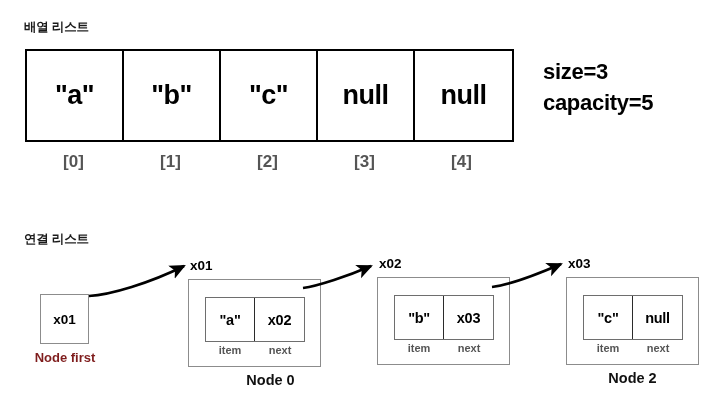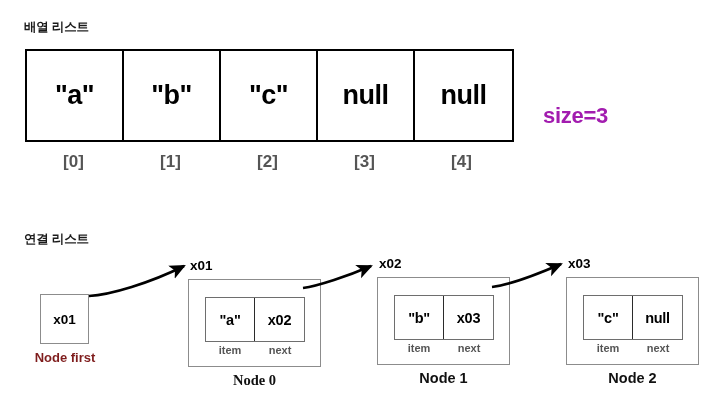--- a/index.html
+++ b/index.html
@@ -68,26 +68,25 @@
     text-align: center;
     font-size: 17px;
     font-weight: bold;
     color: #555555;
   }
 
   #array-meta {
     position: absolute;
     left: 543px;
     top: 56px;
-    color: #a21caf;
+    color: #000000;
     font-size: 22px;
     font-weight: bold;
     line-height: 1.42;
     letter-spacing: -0.3px;
-    margin-top: 44px;
   }
 
   
   #first-box {
     position: absolute;
     left: 40px;
     top: 294px;
     width: 49px;
     height: 50px;
     border: 1.6px solid #8c8c8c;
@@ -164,21 +163,21 @@
   }
 
   .node-caption {
     position: absolute;
     width: 133px;
     text-align: center;
     font-size: 14.5px;
     font-weight: bold;
     color: #111111;
   }
-  #node0-caption { left: 188px; top: 372px; font-family: Liberation Serif, serif; }
+  #node0-caption { left: 204px; top: 372px; }
   #node1-caption { left: 377px; top: 370px; }
   #node2-caption { left: 566px; top: 370px; }
 
   .addr-label {
     position: absolute;
     font-size: 13.5px;
     font-weight: bold;
     color: #000000;
   }
   #addr-x01 { left: 190px; top: 258px; }
@@ -212,20 +211,21 @@
   <div id="array-index-row">
     <div class="array-index">[0]</div>
     <div class="array-index">[1]</div>
     <div class="array-index">[2]</div>
     <div class="array-index">[3]</div>
     <div class="array-index">[4]</div>
   </div>
 
   <div id="array-meta">
     <div>size=3</div>
+    <div>capacity=5</div>
   </div>
 
   <div class="section-title" id="linked-section-title">연결 리스트</div>
 
   <div id="first-box">x01</div>
   <div id="first-caption">Node first</div>
 
   <div class="addr-label" id="addr-x01">x01</div>
   <div class="node-outer" id="node0-outer">
     <div class="node-cells">
@@ -243,21 +243,20 @@
   <div class="node-outer" id="node1-outer">
     <div class="node-cells">
       <div class="node-cell item">"b"</div>
       <div class="node-cell next">x03</div>
     </div>
     <div class="node-field-labels">
       <div class="node-field-label">item</div>
       <div class="node-field-label">next</div>
     </div>
   </div>
-  <div class="node-caption" id="node1-caption">Node 1</div>
 
   <div class="addr-label" id="addr-x03">x03</div>
   <div class="node-outer" id="node2-outer">
     <div class="node-cells">
       <div class="node-cell item">"c"</div>
       <div class="node-cell next">null</div>
     </div>
     <div class="node-field-labels">
       <div class="node-field-label">item</div>
       <div class="node-field-label">next</div>

